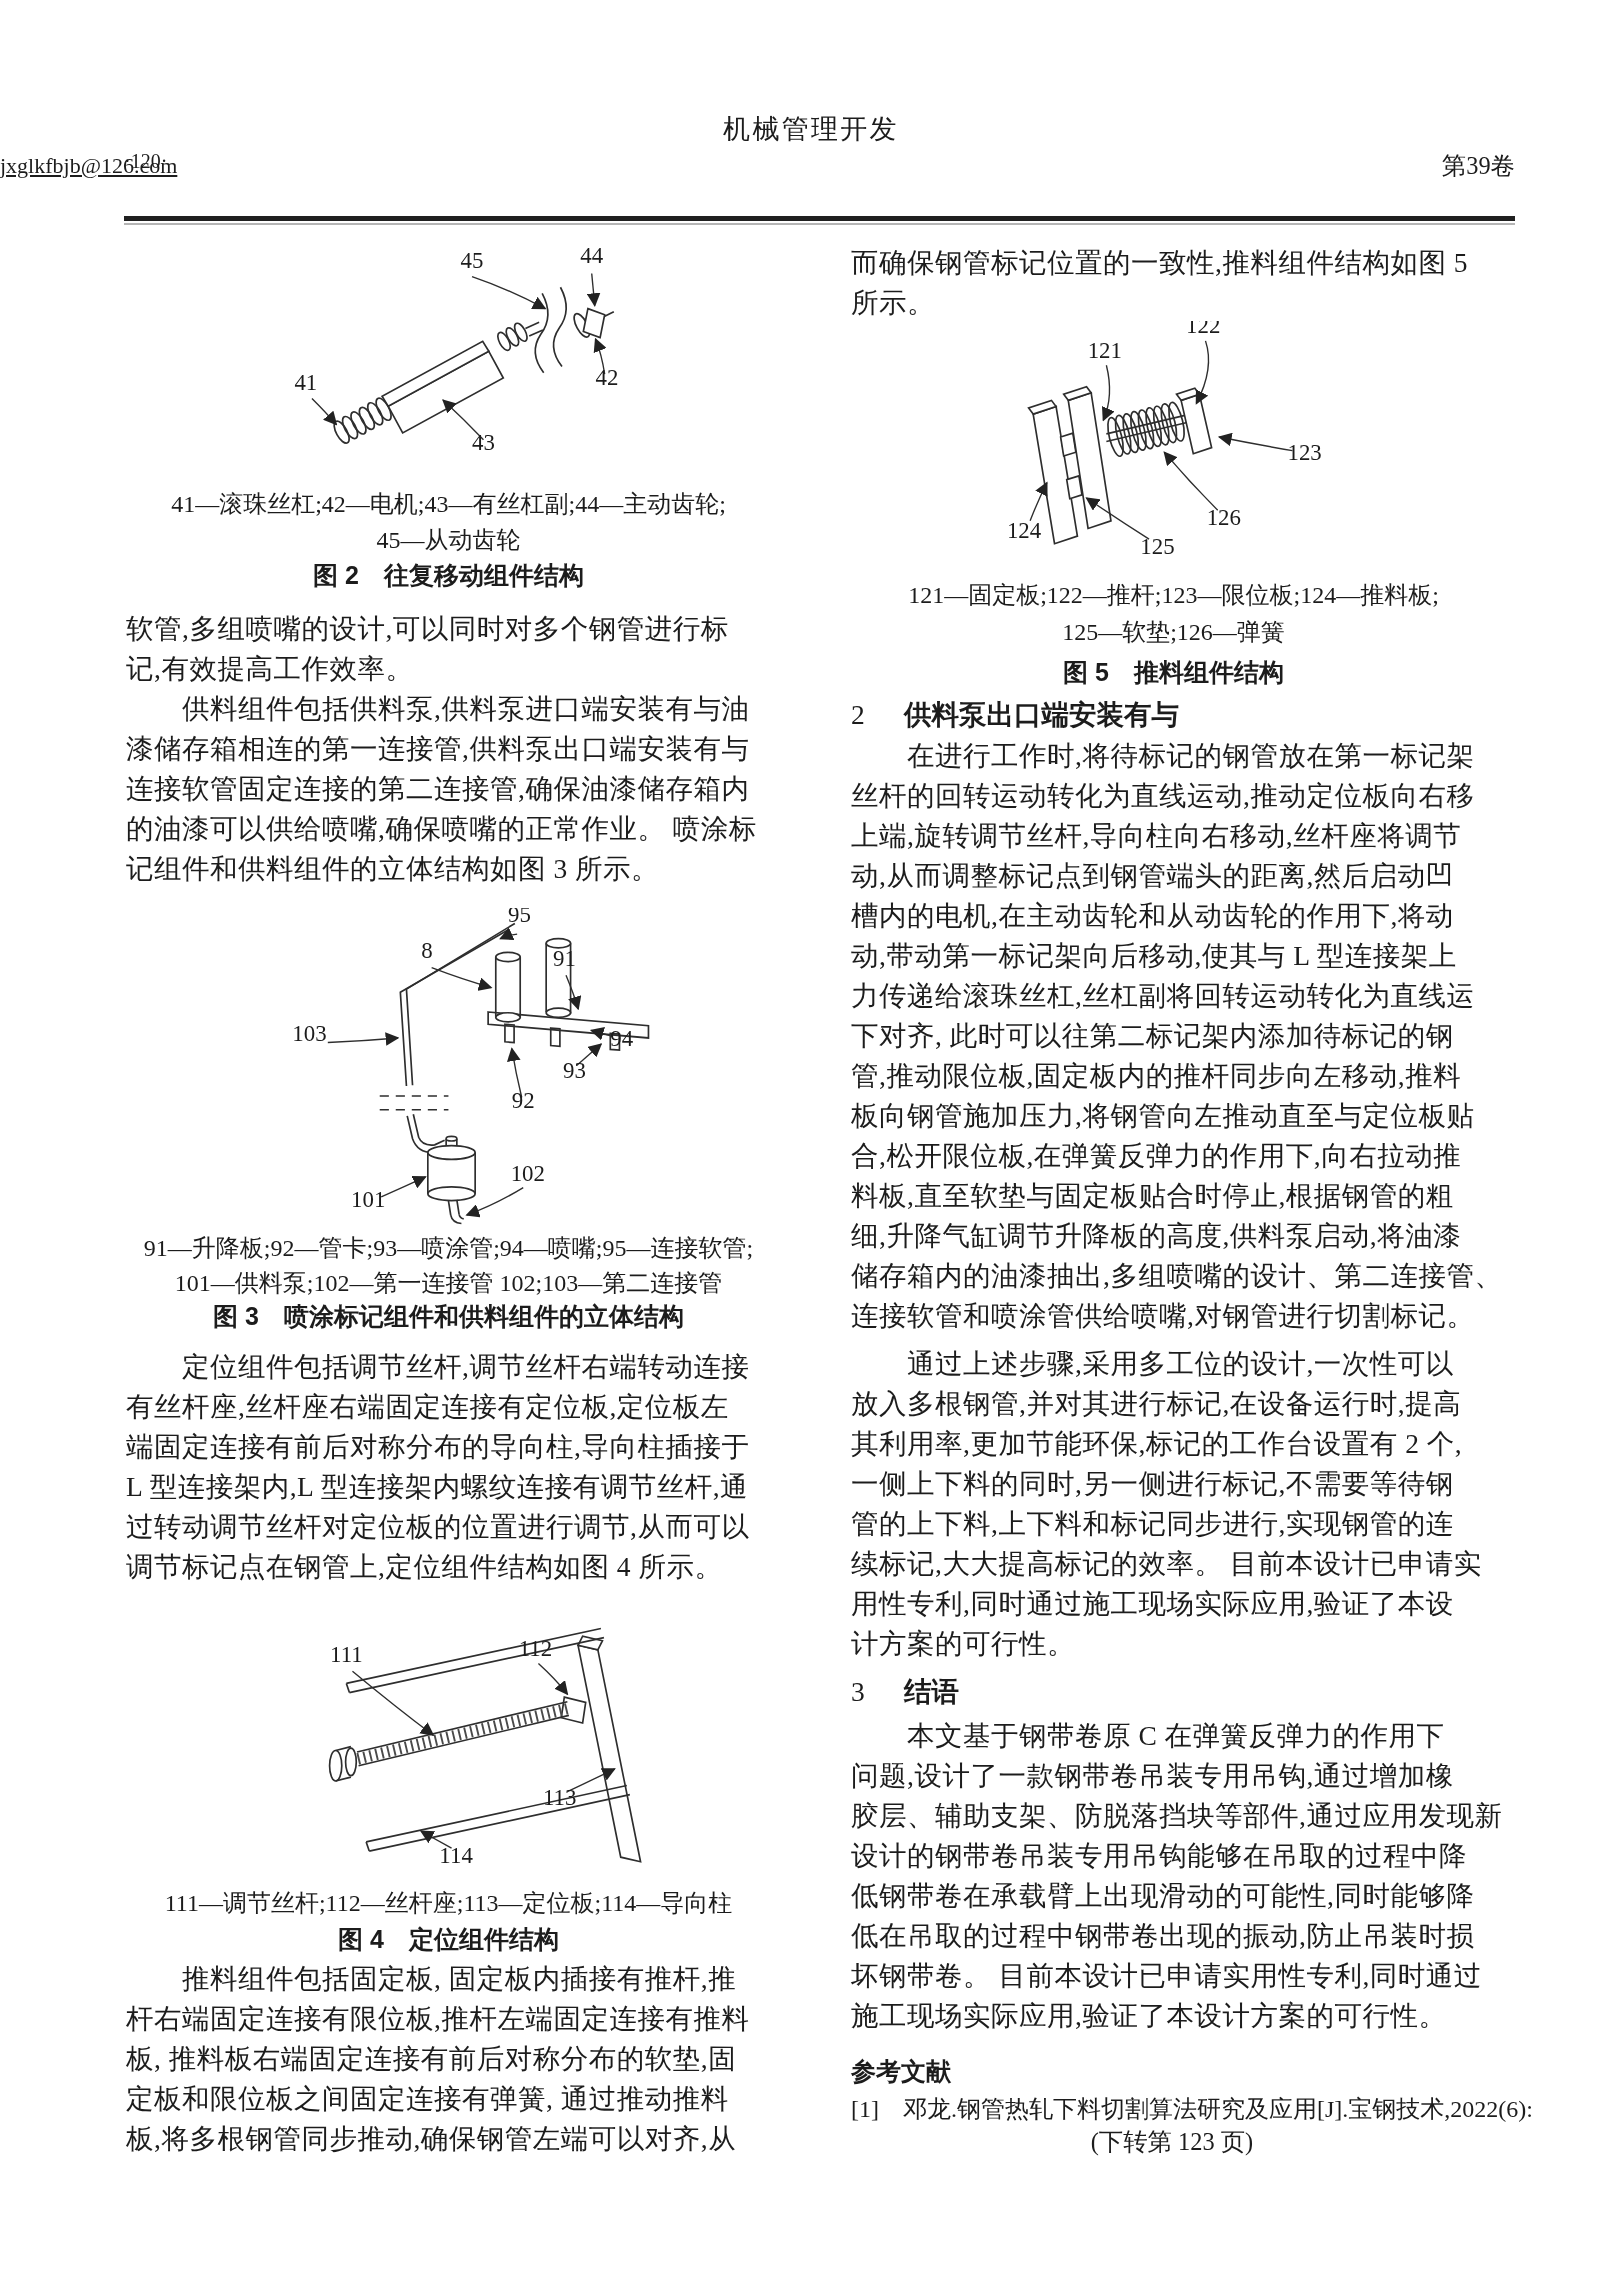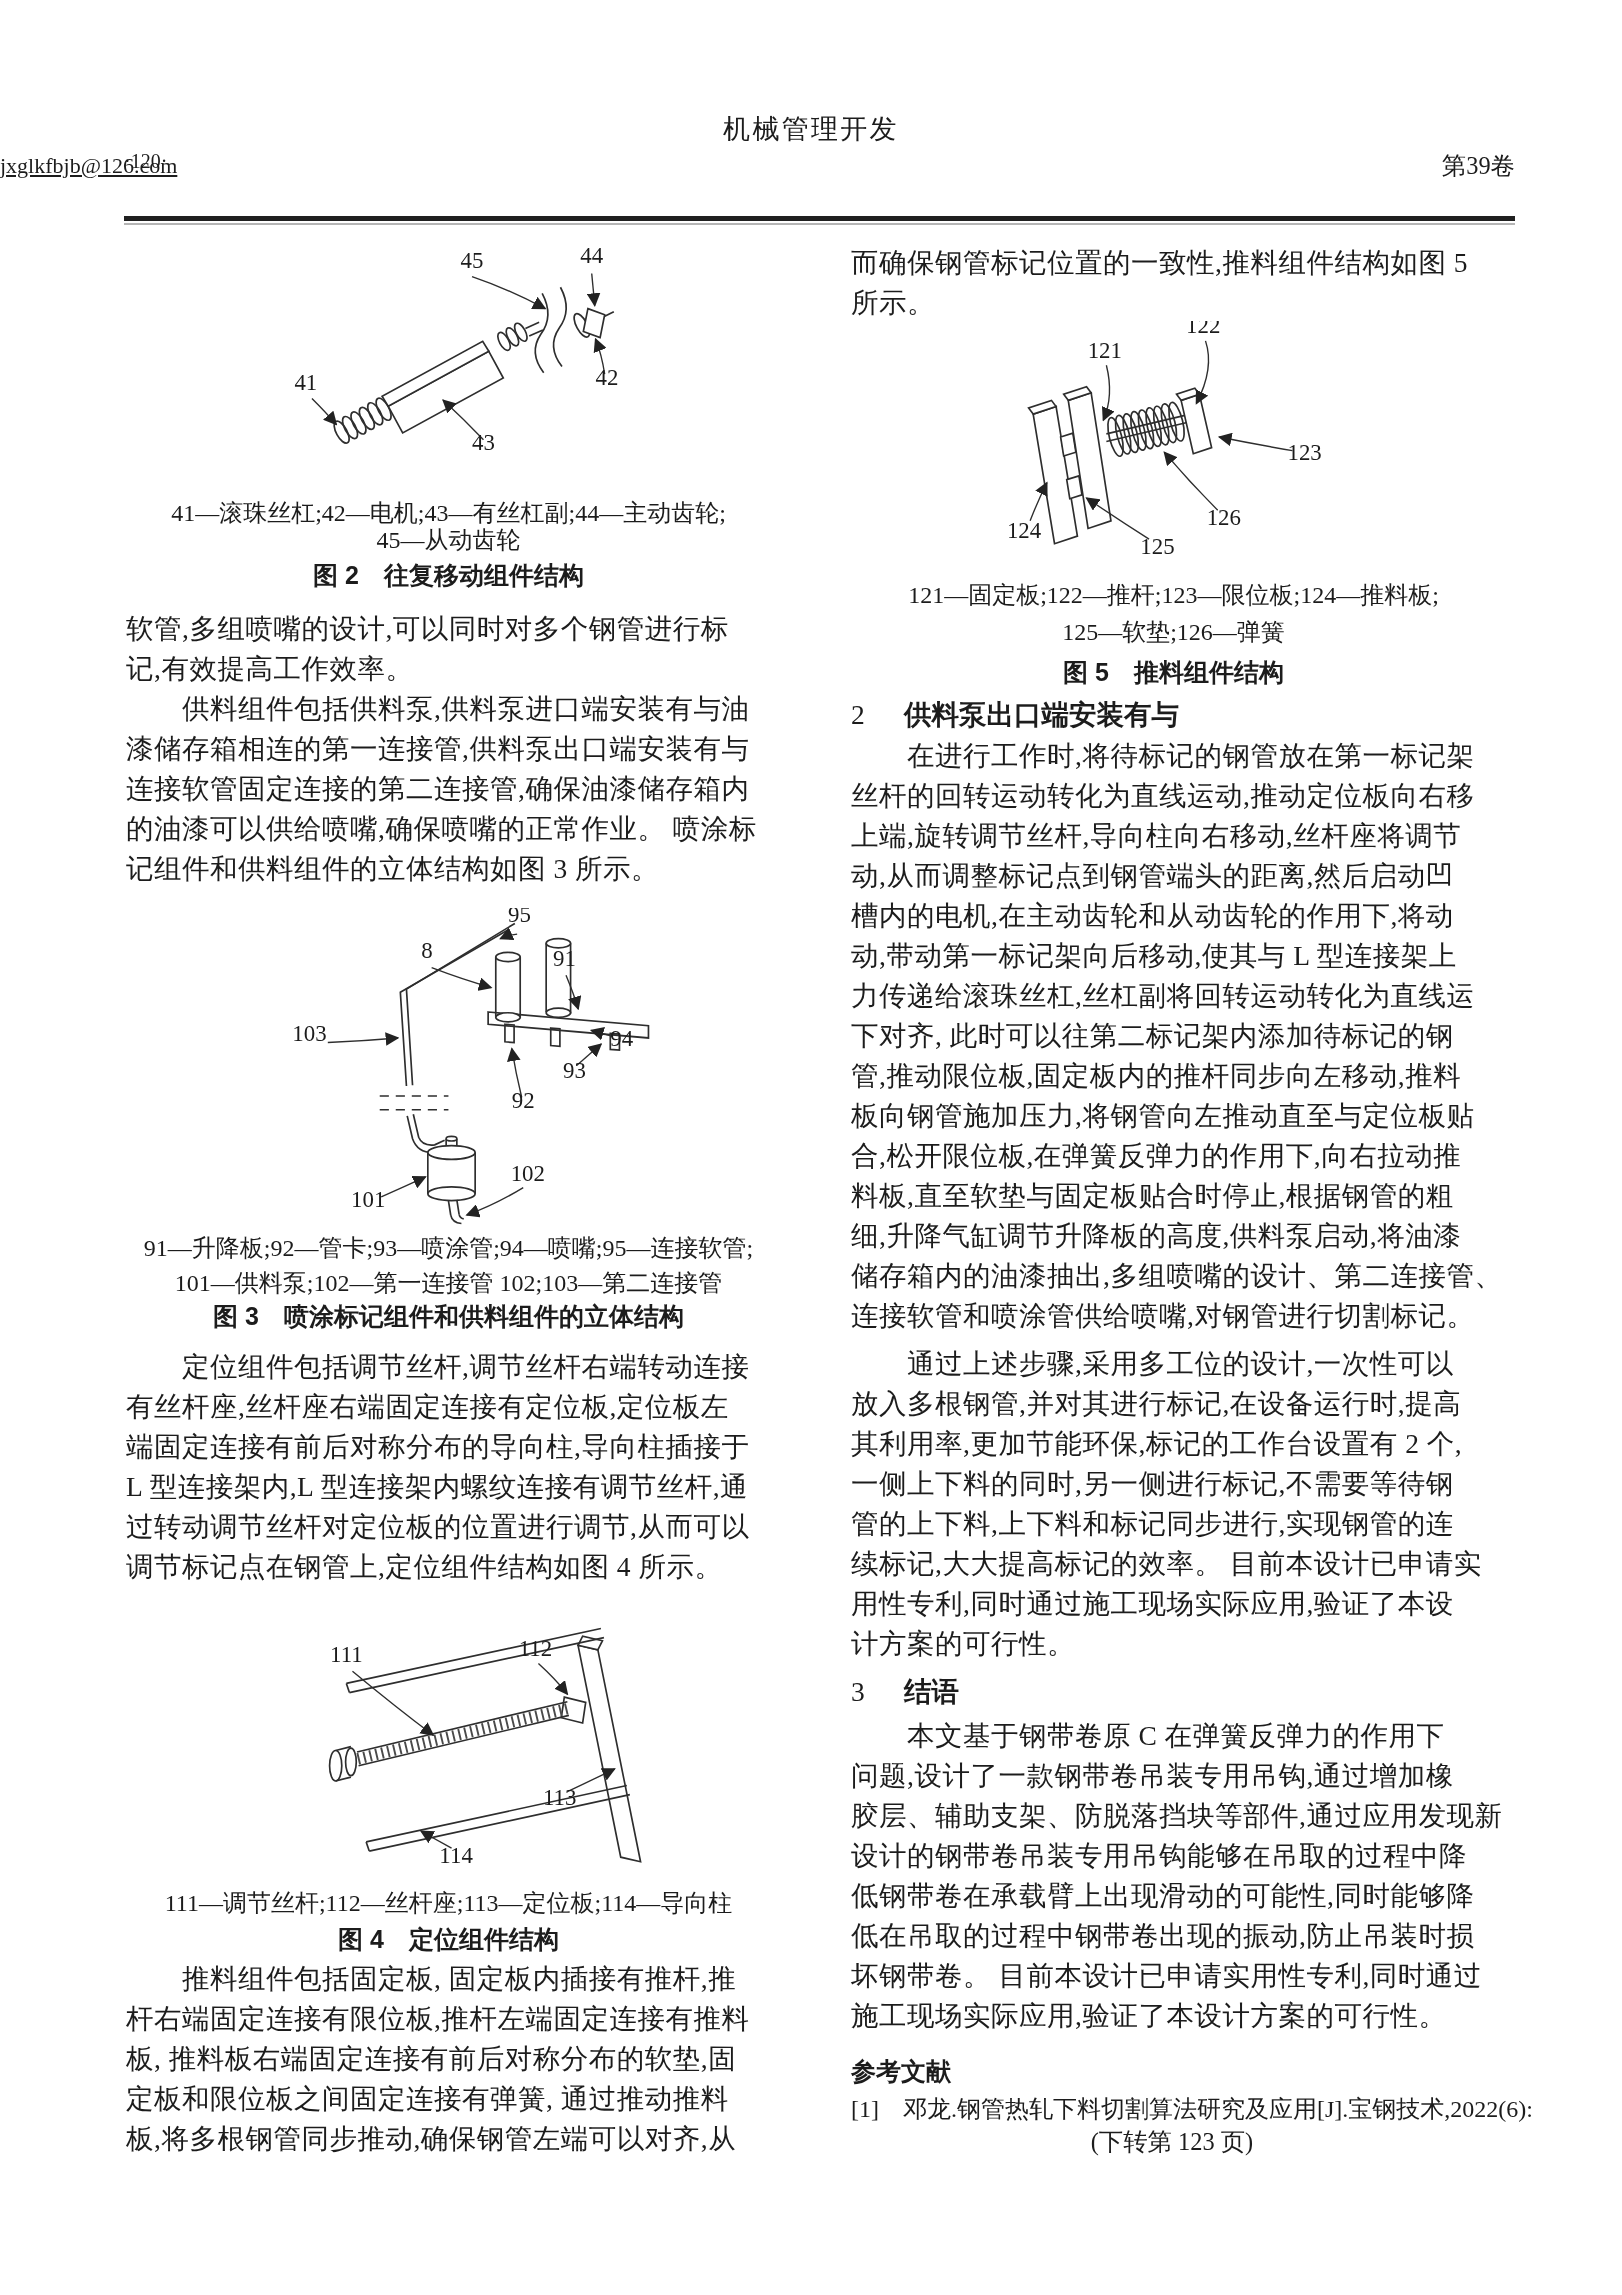--- a/index.html
+++ b/index.html
@@ -87,21 +87,21 @@
         <path class="leader" d="M462,176 Q458,150 450,130" marker-end="url(#m2)"></path>
         <path class="leader" d="M303,262 Q278,236 250,210" marker-end="url(#m2)"></path>
       </g>
       <text x="288" y="37" text-anchor="middle">45</text>
       <text x="445" y="30" text-anchor="middle">44</text>
       <text x="70" y="197" text-anchor="middle">41</text>
       <text x="465" y="190" text-anchor="middle">42</text>
       <text x="303" y="275" text-anchor="middle">43</text>
     </svg>
 
-    <div class="abs partlist" style="top:487px;margin-top:9px;">41—滚珠丝杠;42—电机;43—有丝杠副;44—主动齿轮;</div>
+    <div class="abs partlist" style="top:487px;">41—滚珠丝杠;42—电机;43—有丝杠副;44—主动齿轮;</div>
     <div class="abs partlist" style="top:523px;">45—从动齿轮</div>
     <div class="abs figcap" style="top:558px;">图 2　往复移动组件结构</div>
 
     <div class="abs" style="top:609px;width:645px;">
       <div class="line">软管,多组喷嘴的设计,可以同时对多个钢管进行标</div>
       <div class="line">记,有效提高工作效率。</div>
       <div class="line ind">供料组件包括供料泵,供料泵进口端安装有与油</div>
       <div class="line">漆储存箱相连的第一连接管,供料泵出口端安装有与</div>
       <div class="line">连接软管固定连接的第二连接管,确保油漆储存箱内</div>
       <div class="line">的油漆可以供给喷嘴,确保喷嘴的正常作业。 喷涂标</div>

